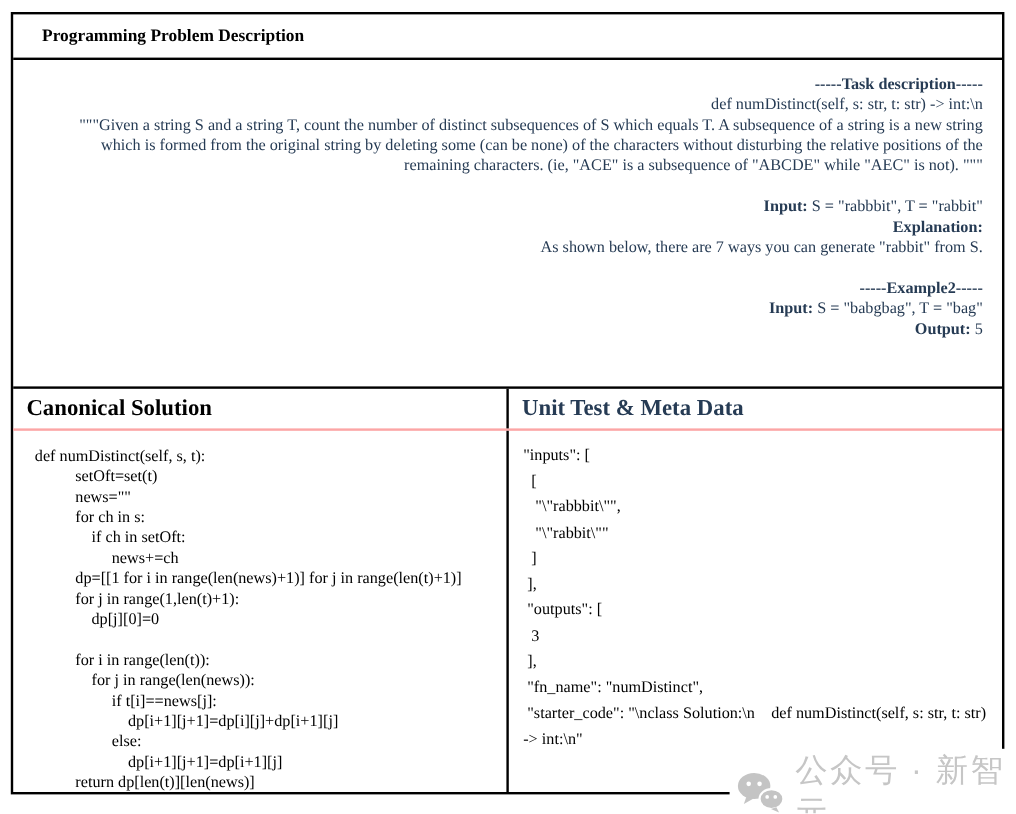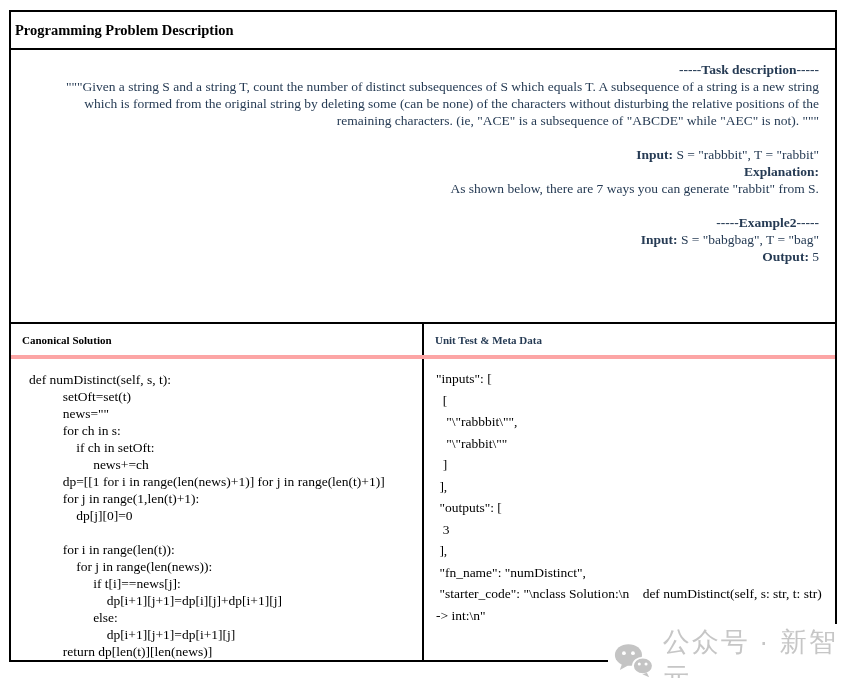--- a/index.html
+++ b/index.html
@@ -23,45 +23,45 @@
     display: flex;
     flex-direction: column;
     background: #ffffff;
   }
   .row-header {
     height: 38px;
     box-sizing: border-box;
     border-bottom: 2px solid #000000;
     display: flex;
     align-items: center;
-    padding-left: 4px;
+    padding-left: 24px;
     font-weight: bold;
     font-size: 14.5px;
   }
   .row-desc {
     height: 274px;
     box-sizing: border-box;
     border-bottom: 2px solid #000000;
     padding: 11px 16px 0 19px;
     color: #263b54;
     font-size: 13.5px;
     line-height: 17px;
     text-align: right;
   }
   .row-desc .line { min-height: 17px; }
   .row-desc .gap { height: 17px; }
   .bold { font-weight: bold; }
   .prewrap { white-space: pre-wrap; }
   .row-subhead {
     height: 35px;
     box-sizing: border-box;
-    border-bottom: 4px solid #fca5a5;
+    border-bottom: 2px solid #fca5a5;
     display: flex;
     font-weight: bold;
-    font-size: 11px;
+    font-size: 19px;
   }
   .row-subhead .cell-l {
     width: 413px;
     box-sizing: border-box;
     border-right: 2px solid #000000;
     display: flex;
     align-items: center;
     padding-left: 11px;
   }
   .row-subhead .cell-r {
@@ -115,20 +115,21 @@
 
 <div class="page">
   <div class="ptable">
 
     <div class="row-header">
       <span>Programming Problem Description</span>
     </div>
 
     <div class="row-desc">
       <div class="line bold">-----Task description-----</div>
+      <div class="line">def numDistinct(self, s: str, t: str) -&gt; int:\n</div>
       <div class="prewrap">   """Given a string S and a string T, count the number of distinct subsequences of S which equals T. A subsequence of a string is a new string which is formed from the original string by deleting some (can be none) of the characters without disturbing the relative positions of the remaining characters. (ie, "ACE" is a subsequence of "ABCDE" while "AEC" is not). """</div>
       <div class="gap"></div>
       <div class="line"><span class="bold">Input:</span><span> S = "rabbbit", T = "rabbit"</span></div>
       <div class="line bold">Explanation:</div>
       <div class="line">As shown below, there are 7 ways you can generate "rabbit" from S.</div>
       <div class="gap"></div>
       <div class="line bold">-----Example2-----</div>
       <div class="line"><span class="bold">Input:</span><span> S = "babgbag", T = "bag"</span></div>
       <div class="line"><span class="bold">Output:</span><span> 5</span></div>
     </div>

